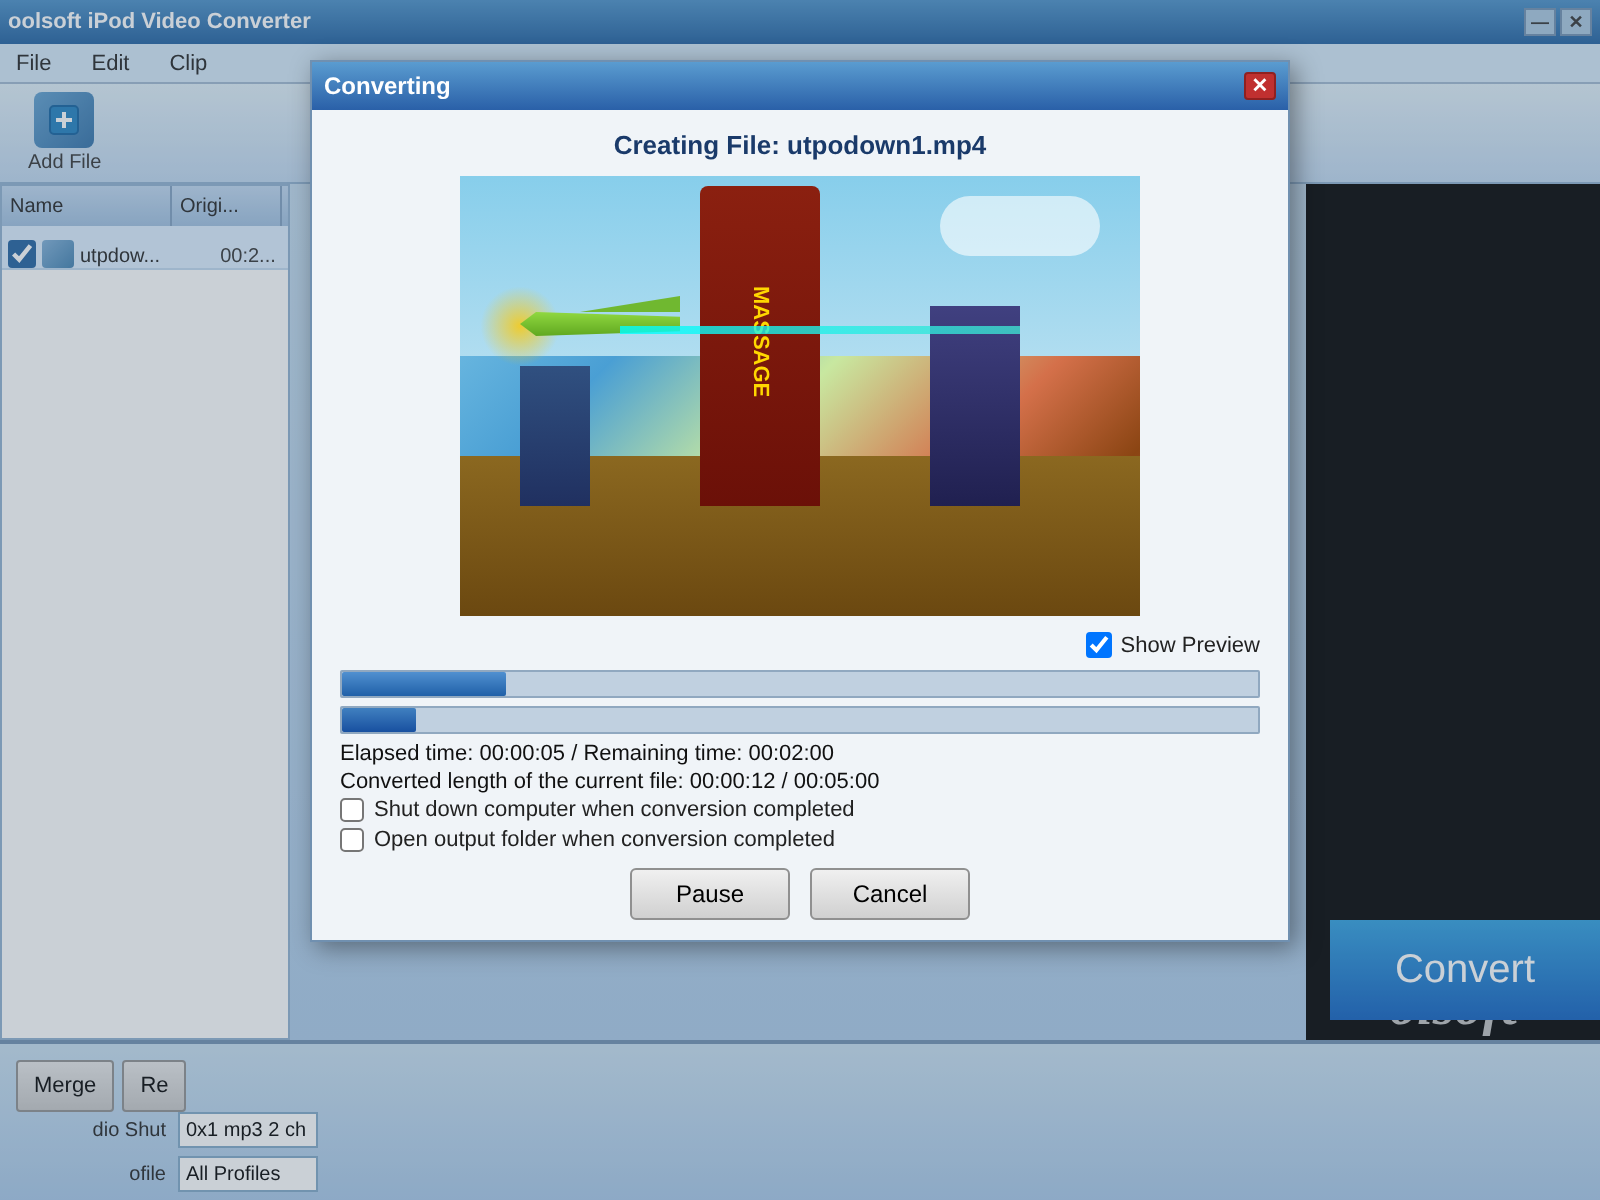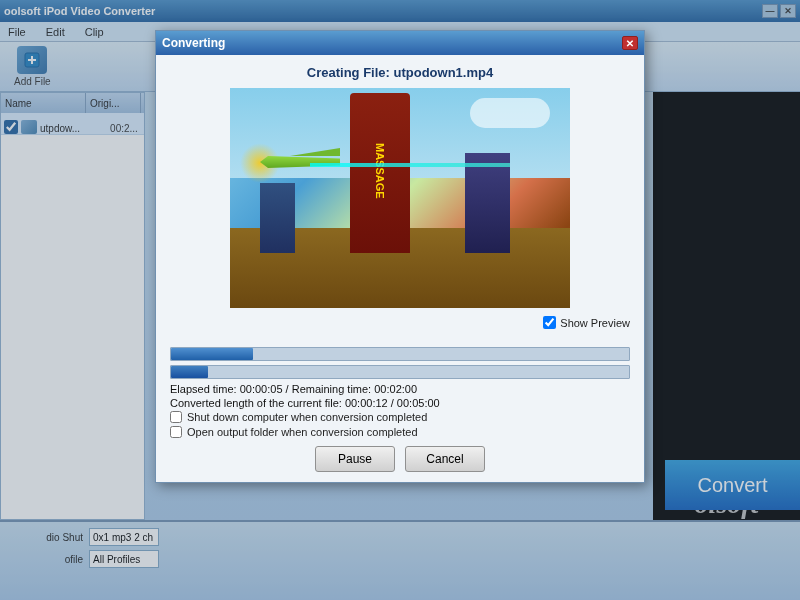--- a/index.html
+++ b/index.html
@@ -404,21 +404,21 @@
       height: 30px;
       background: rgba(255,255,255,0.6);
       border-radius: 15px;
     }
 
     .show-preview-row {
       display: flex;
       align-items: center;
       justify-content: flex-end;
       gap: 4px;
-      margin-bottom: 18px;
+      margin-bottom: 6px;
     }
     .show-preview-label {
       font-size: 11px;
       color: #222;
     }
 
     
     .progress-bar-container {
       height: 14px;
       background: #c0d0e0;
@@ -533,20 +533,28 @@
 
   <div class="right-area">
     <span class="brand-text">olsoft</span>
   </div>
 
   <div class="convert-btn">
     <span>Convert</span>
   </div>
 
   <div class="bottom-panel">
+    <div class="merge-re-row">
+      <button class="action-btn">
+        <span>Merge</span>
+      </button>
+      <button class="action-btn">
+        <span>Re</span>
+      </button>
+    </div>
     <div class="bottom-row">
       <span class="bottom-label">dio Shut</span>
       <input class="bottom-input" type="text" value="0x1 mp3 2 ch" style="">
     </div>
     <div class="bottom-row">
       <span class="bottom-label">ofile</span>
       <input class="bottom-input" type="text" value="All Profiles" style="">
     </div>
   </div>
 

